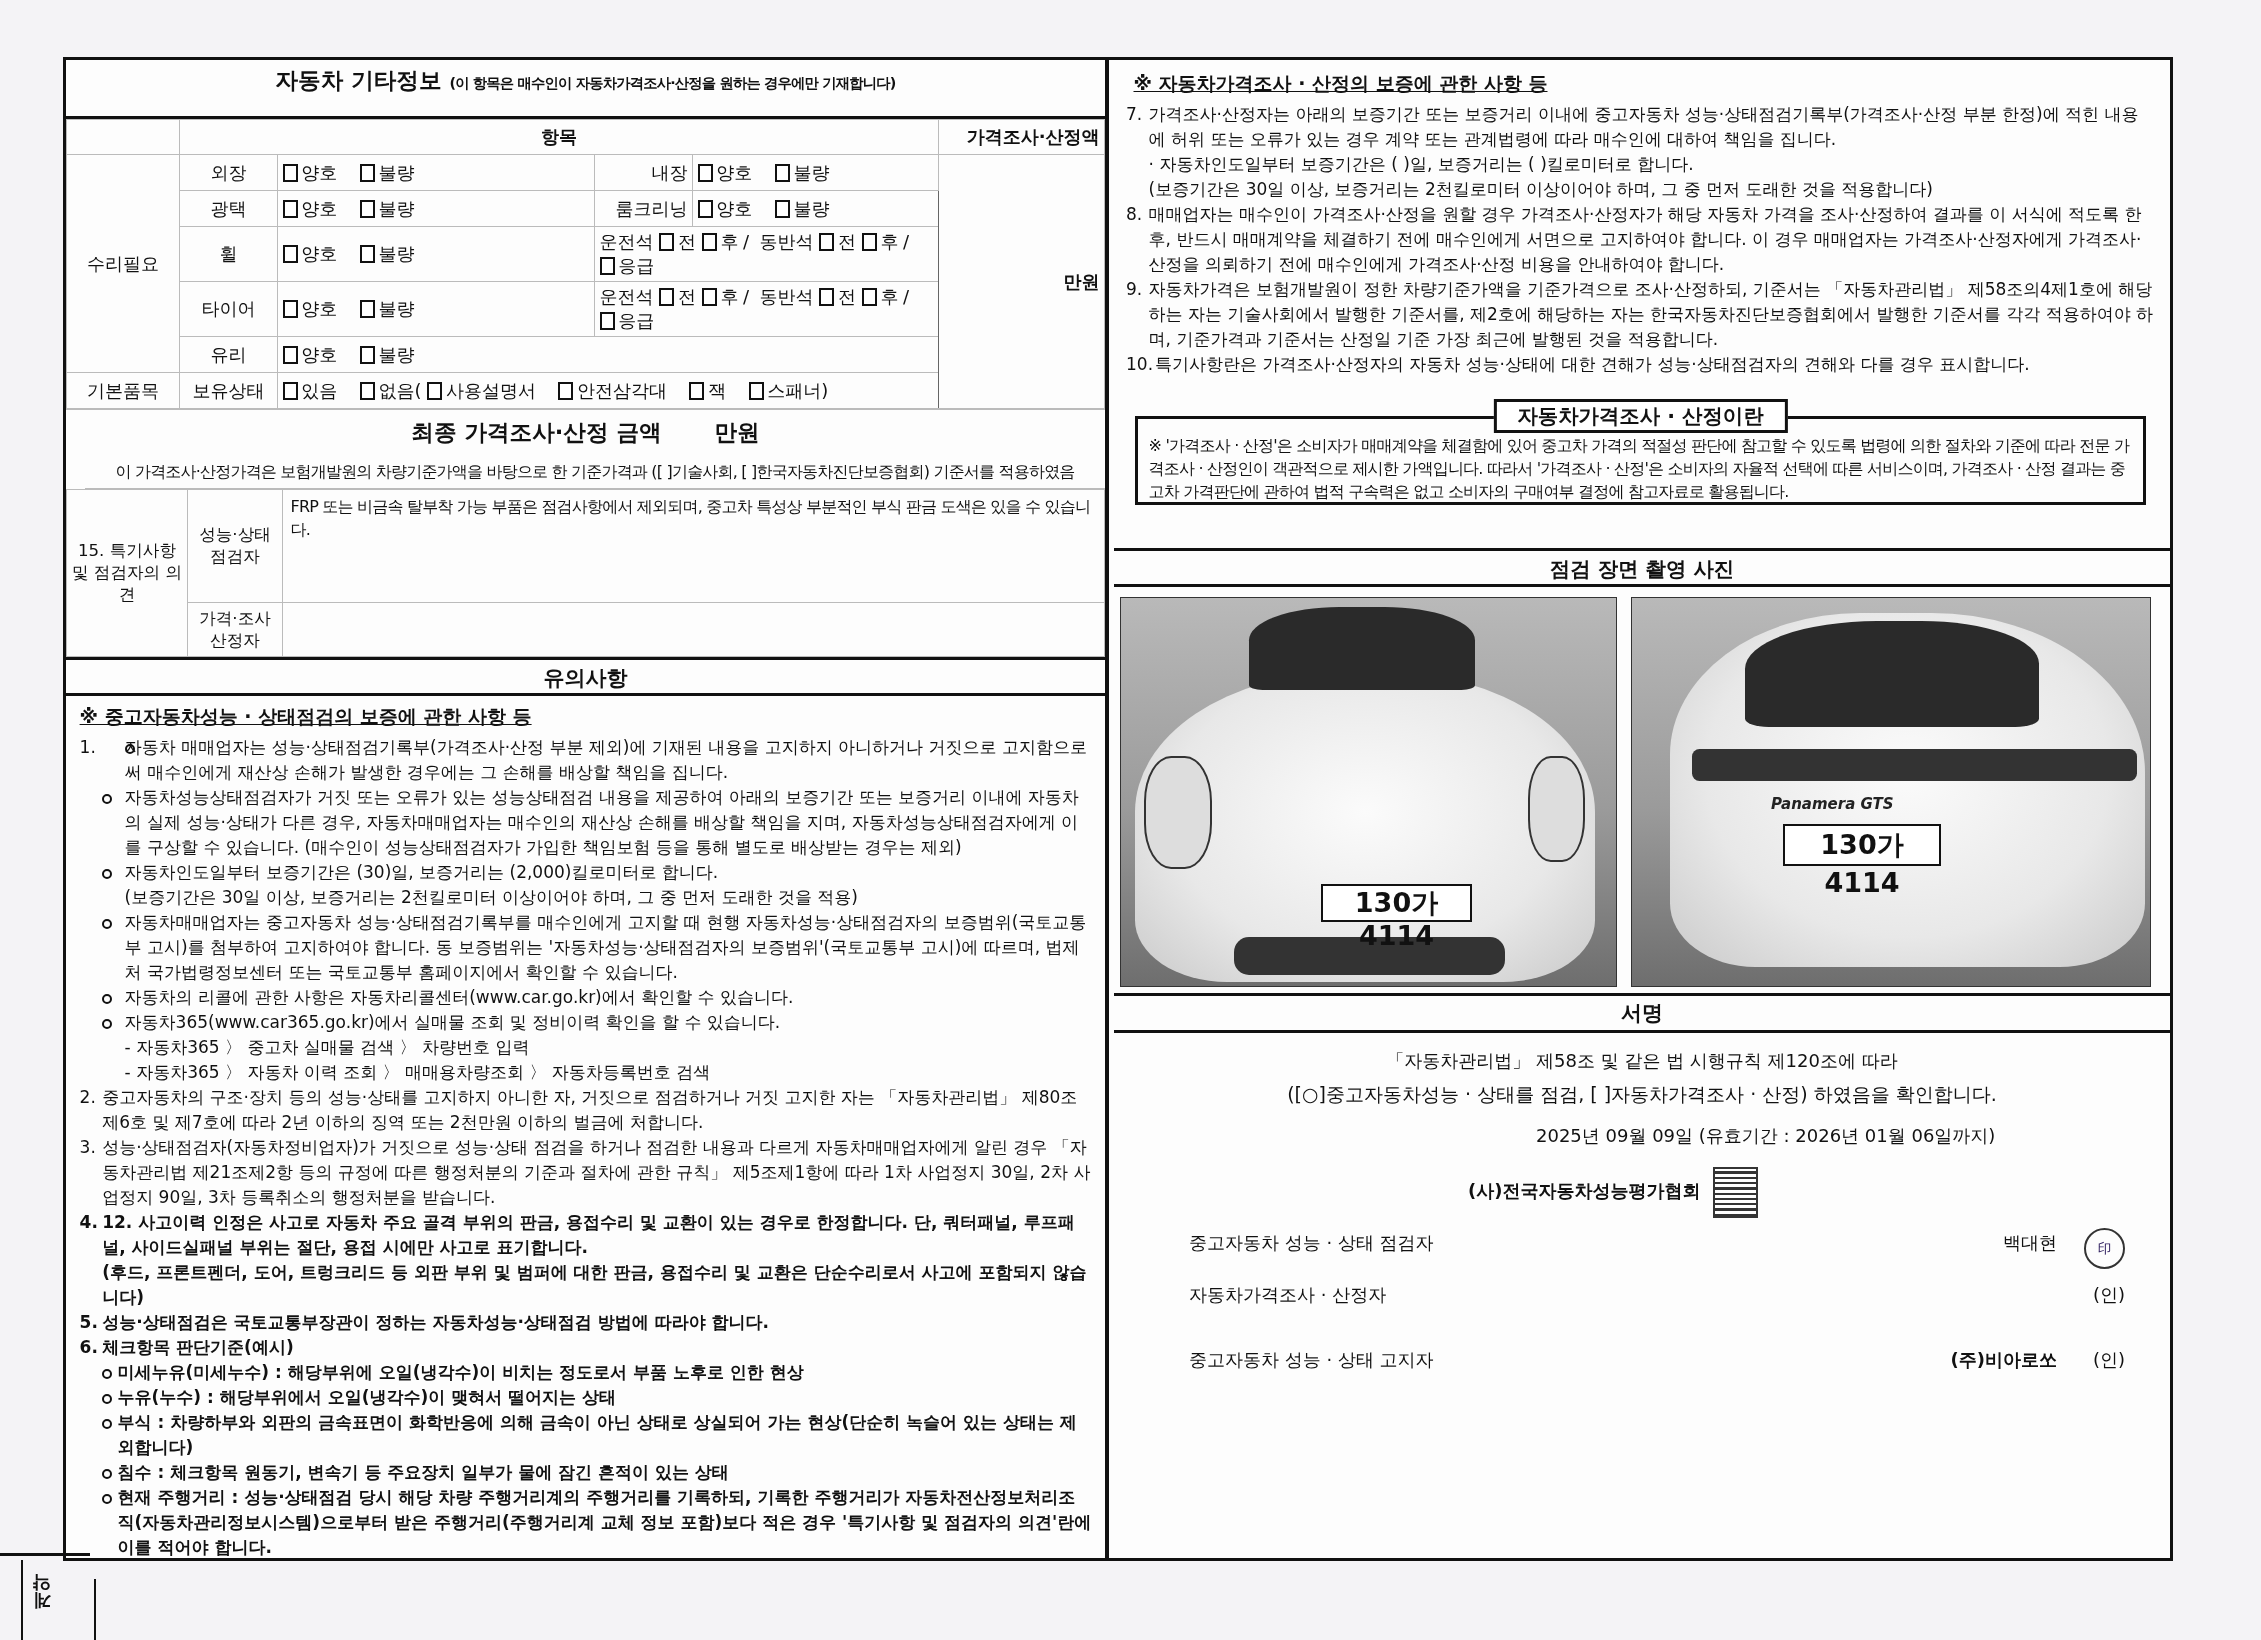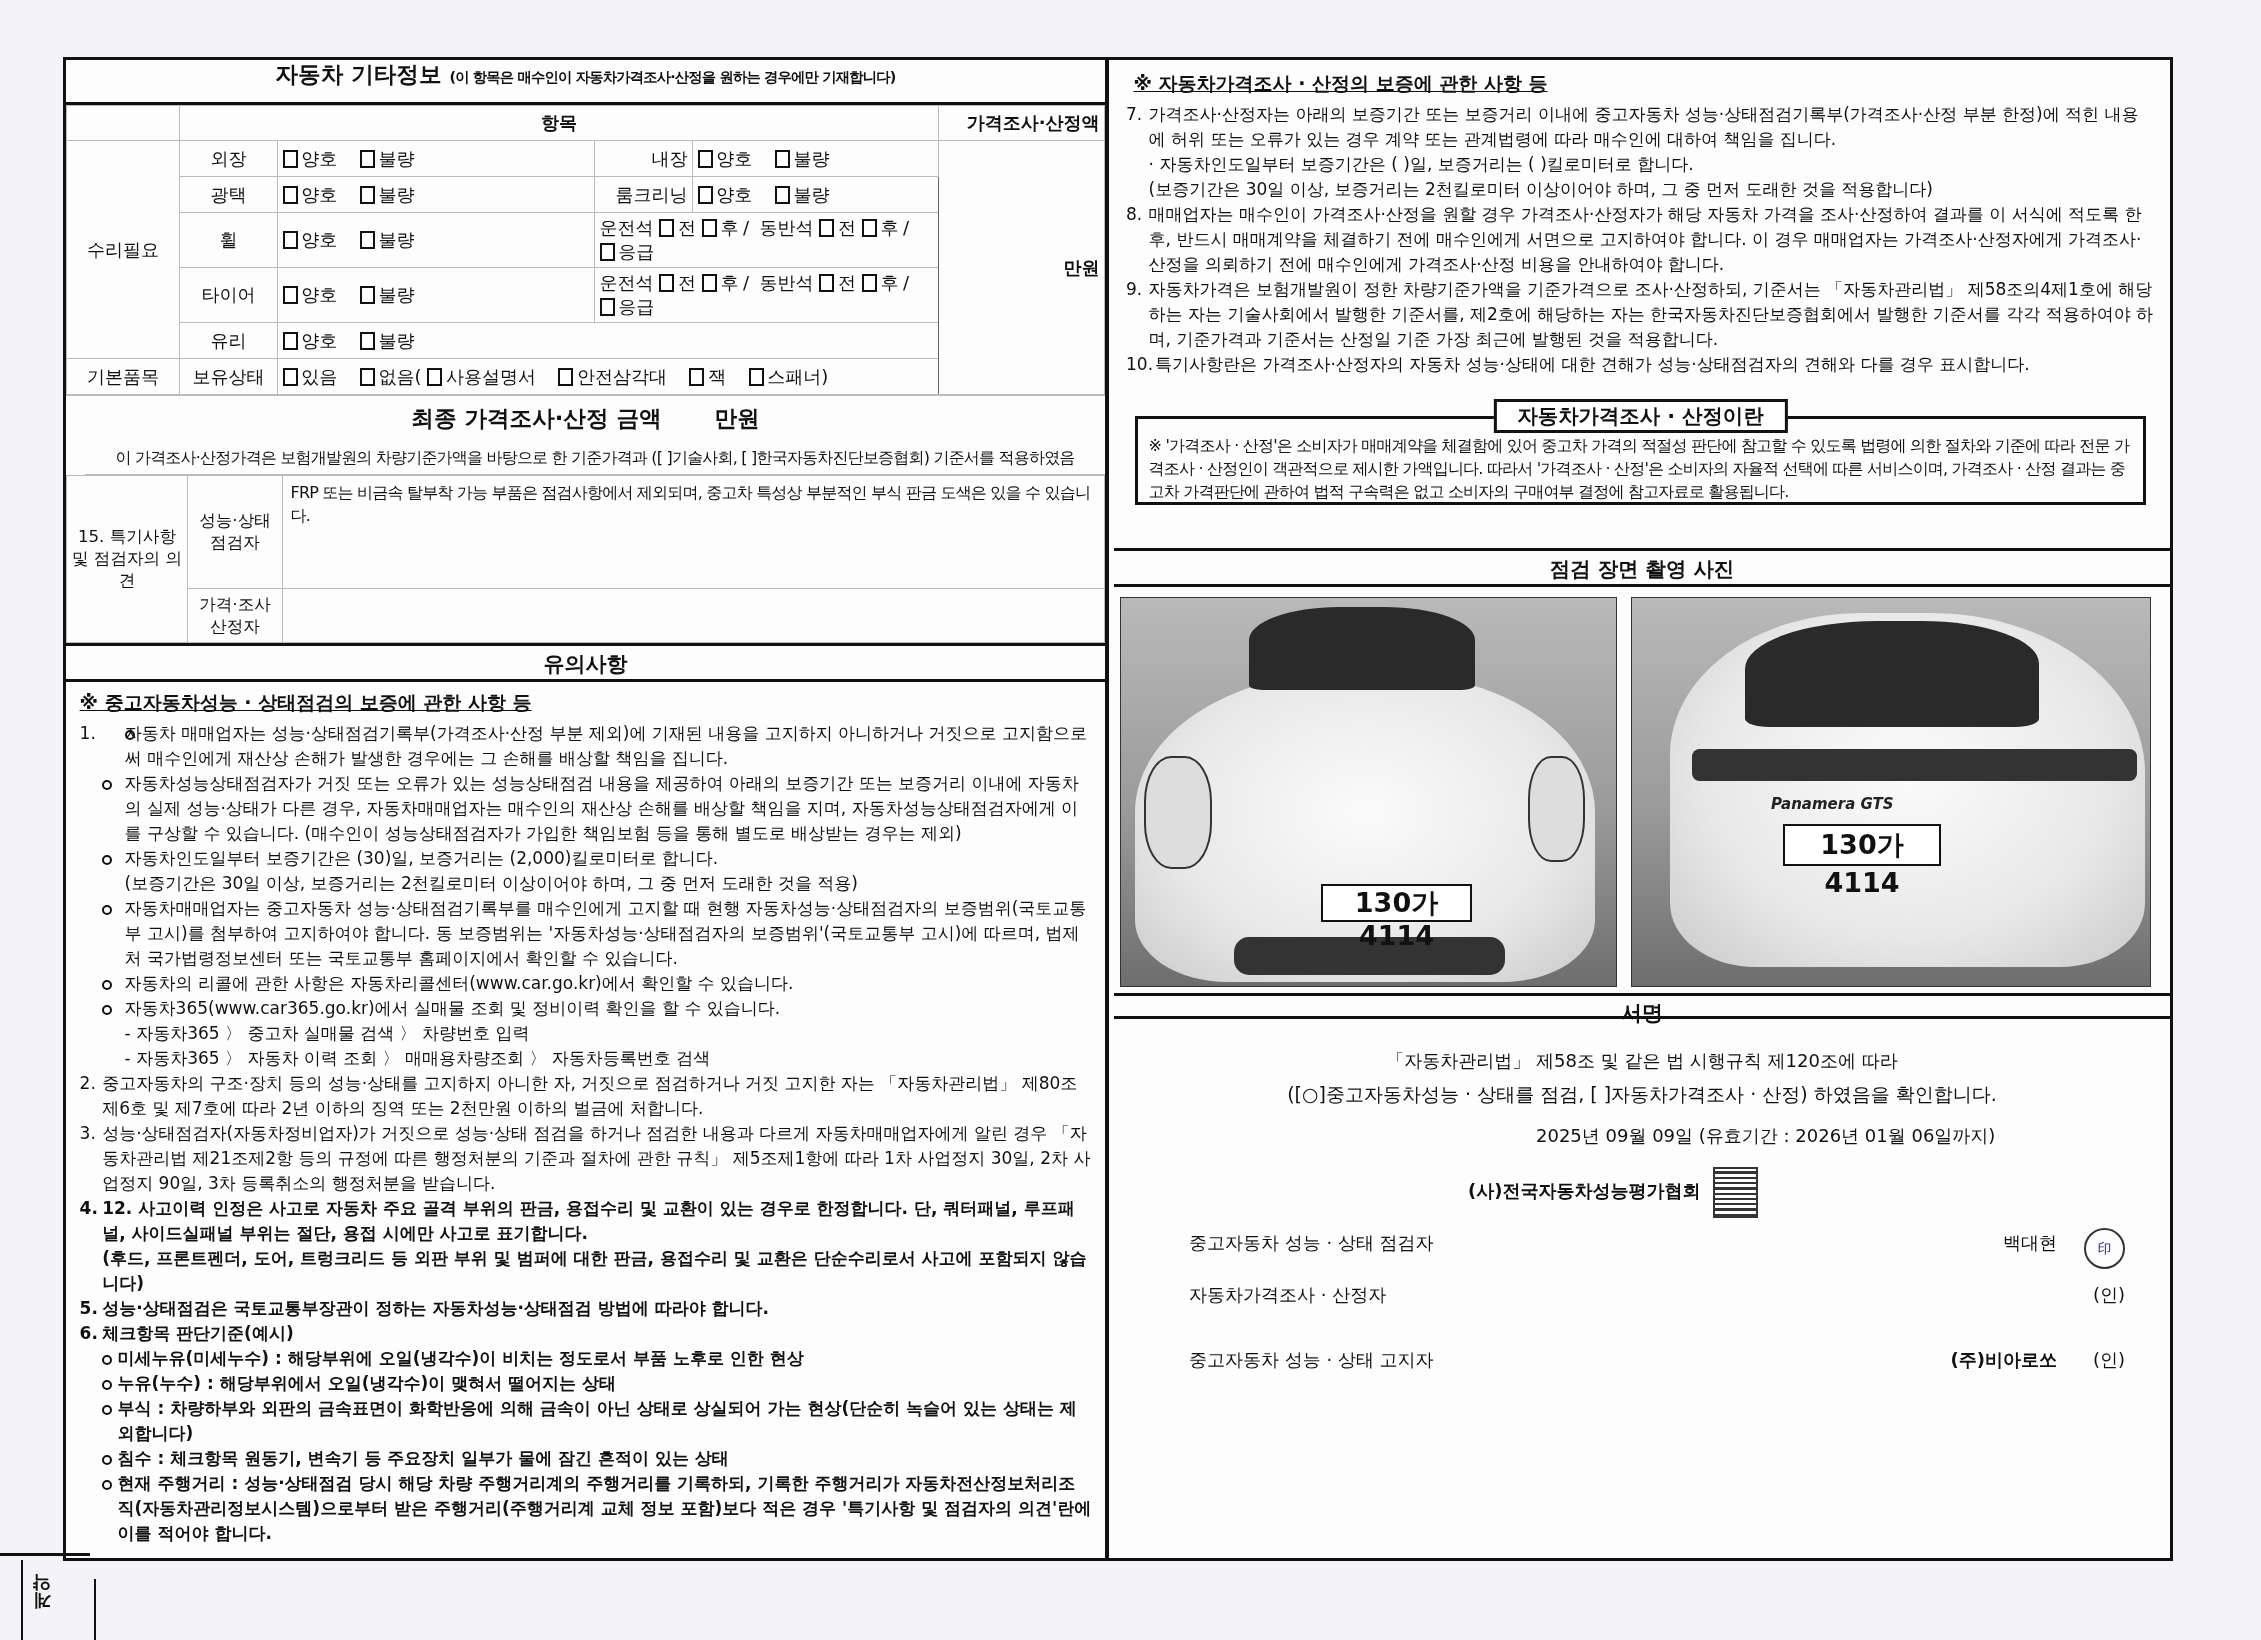--- a/index.html
+++ b/index.html
@@ -9,21 +9,21 @@
   .sheet {
     position: absolute; left: 63px; top: 57px; width: 2110px; height: 1504px;
     background: #fdfdfd; border: 3.8px solid #111;
   }
   .col { position: absolute; top: 0; bottom: 0; }
   .col-left { left: 0; width: 1043px; border-right: 4.5px solid #111; }
   .col-right { left: 1048px; right: 0; }
 
   
   .sec-title { text-align: center; font-weight: bold; border-bottom: 3.8px solid #111; }
-  .other-info .sec-title { height: 45px; line-height: 28px; font-size: 22.6px; }
+  .other-info .sec-title { height: 59px; line-height: 40px; font-size: 22.6px; }
   .other-info .sec-title .sub { font-size: 14.3px; font-weight: bold; letter-spacing: -0.8px; }
 
   table.grid { border-collapse: collapse; width: 100%; font-size: 18px; }
   table.grid td { border: 0.8px solid #bbb; padding: 3px 4.5px; vertical-align: middle; }
   .grid .hdr { text-align: center; font-weight: bold; height: 35px; }
   .grid .rowlbl { text-align: center; width: 113px; }
   .grid .itemlbl { text-align: center; width: 98px; }
   .grid .pricecol { width: 166px; text-align: right; font-weight: bold; border-left: 1.5px solid #666; }
   .grid tr.r td { height: 36px; }
 
@@ -62,21 +62,21 @@
   .photo { position: absolute; background: #888; overflow: hidden; border: 1.5px solid #333; }
   .photo .bg { position: absolute; inset: 0; background: linear-gradient(180deg, #b9b9b9 0%, #9a9a9a 55%, #6e6e6e 100%); }
   .car-body { position: absolute; background: radial-gradient(ellipse at 50% 45%, #fbfbfb 0%, #e8e8e8 60%, #c9c9c9 100%); }
   .windshield { position: absolute; background: #2a2a2a; }
   .plate { position: absolute; background: #fff; border: 2.3px solid #111; font-weight: bold; font-size: 27px; text-align: center; line-height: 33px; color: #111; }
   .headlamp { position: absolute; background: #ddd; border: 2.3px solid #333; border-radius: 40%; }
   .grille { position: absolute; background: #333; border-radius: 15px; }
   .tail { position: absolute; background: #333; }
   .badge { position: absolute; font-style: italic; font-size: 15px; font-weight: bold; color: #222; }
 
-  .sign-title { position: absolute; left: 0; right: 0; height: 26px; line-height: 35px; text-align: center; font-size: 21px; font-weight: bold; border-top: 3.8px solid #111; border-bottom: 3.8px solid #111; }
+  .sign-title { position: absolute; left: 0; right: 0; height: 40px; line-height: 35px; text-align: center; font-size: 21px; font-weight: bold; border-top: 3.8px solid #111; border-bottom: 3.8px solid #111; }
   .sign-body { position: absolute; left: 0; right: 0; font-size: 18px; }
   .center { text-align: center; }
   .sig-row { position: absolute; left: 75px; right: 45px; height: 30px; line-height: 30px; }
   .sig-row .role { position: absolute; left: 0; }
   .sig-row .who { position: absolute; right: 68px; }
   .sig-row .seal { position: absolute; right: 0; }
   .stamp-circle { display: inline-block; width: 41px; height: 41px; border: 2.3px solid #333; border-radius: 50%; text-align: center; line-height: 36px; font-size: 13.6px; color: #302060; vertical-align: middle; }
   .qr { display: inline-block; width: 45px; height: 51px; border: 2.3px solid #111; vertical-align: middle; margin-left: 6px;
         background: repeating-linear-gradient(0deg, #111 0 2.3px, #fff 2.3px 5.3px), #fff; opacity: 0.85; }
 

